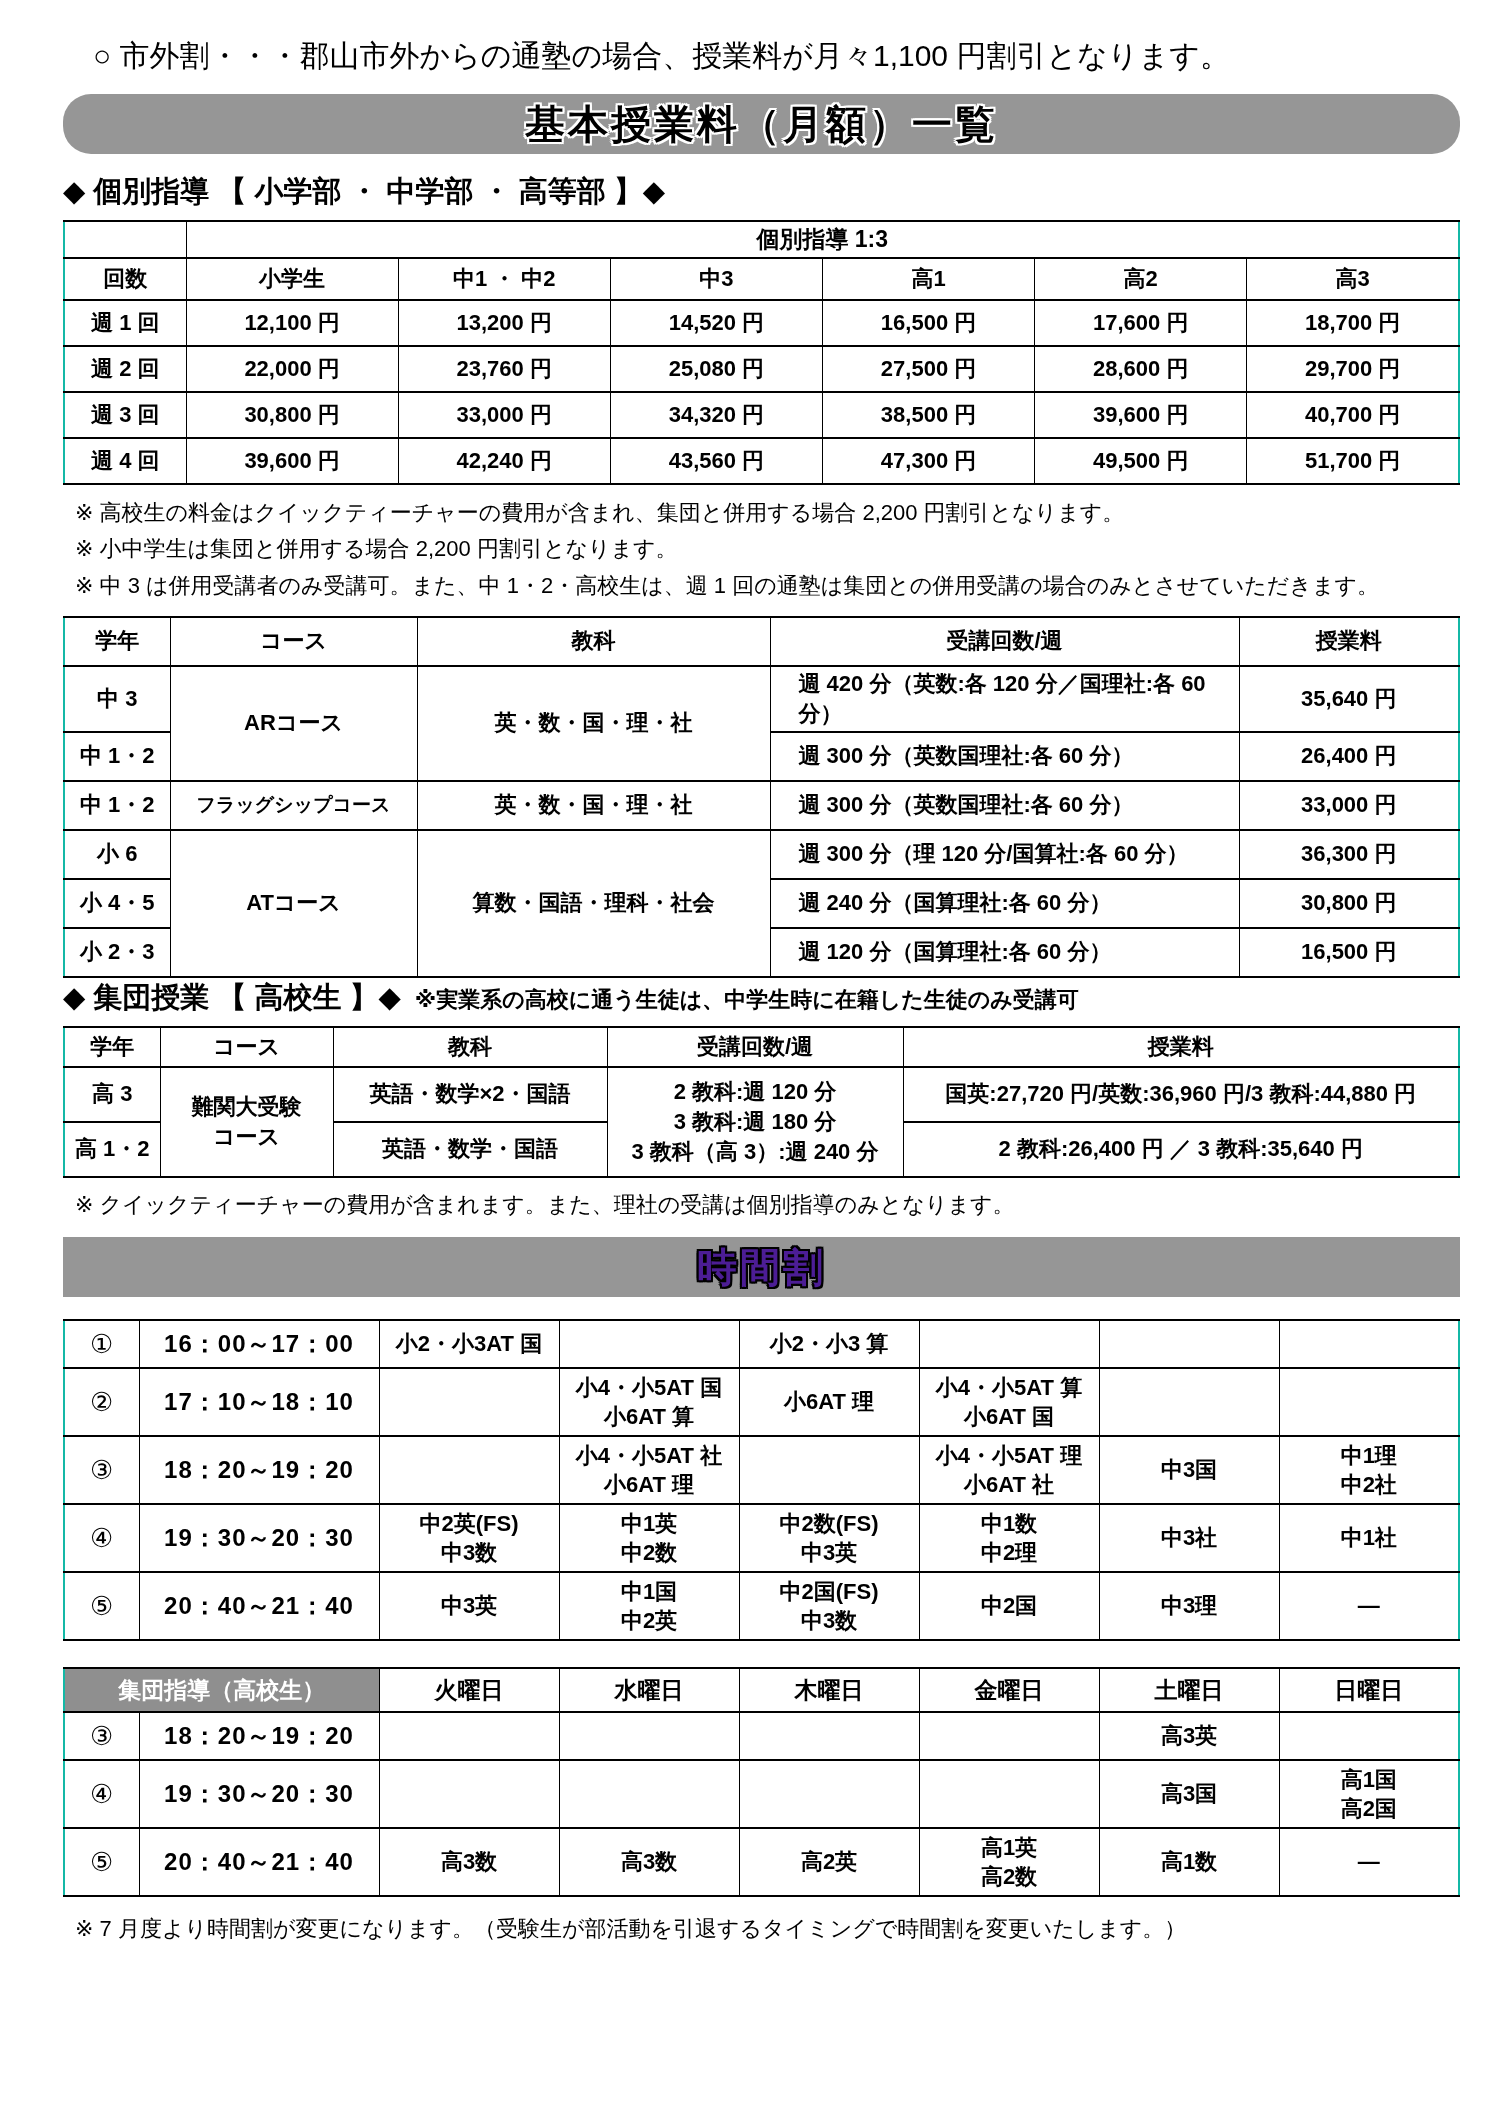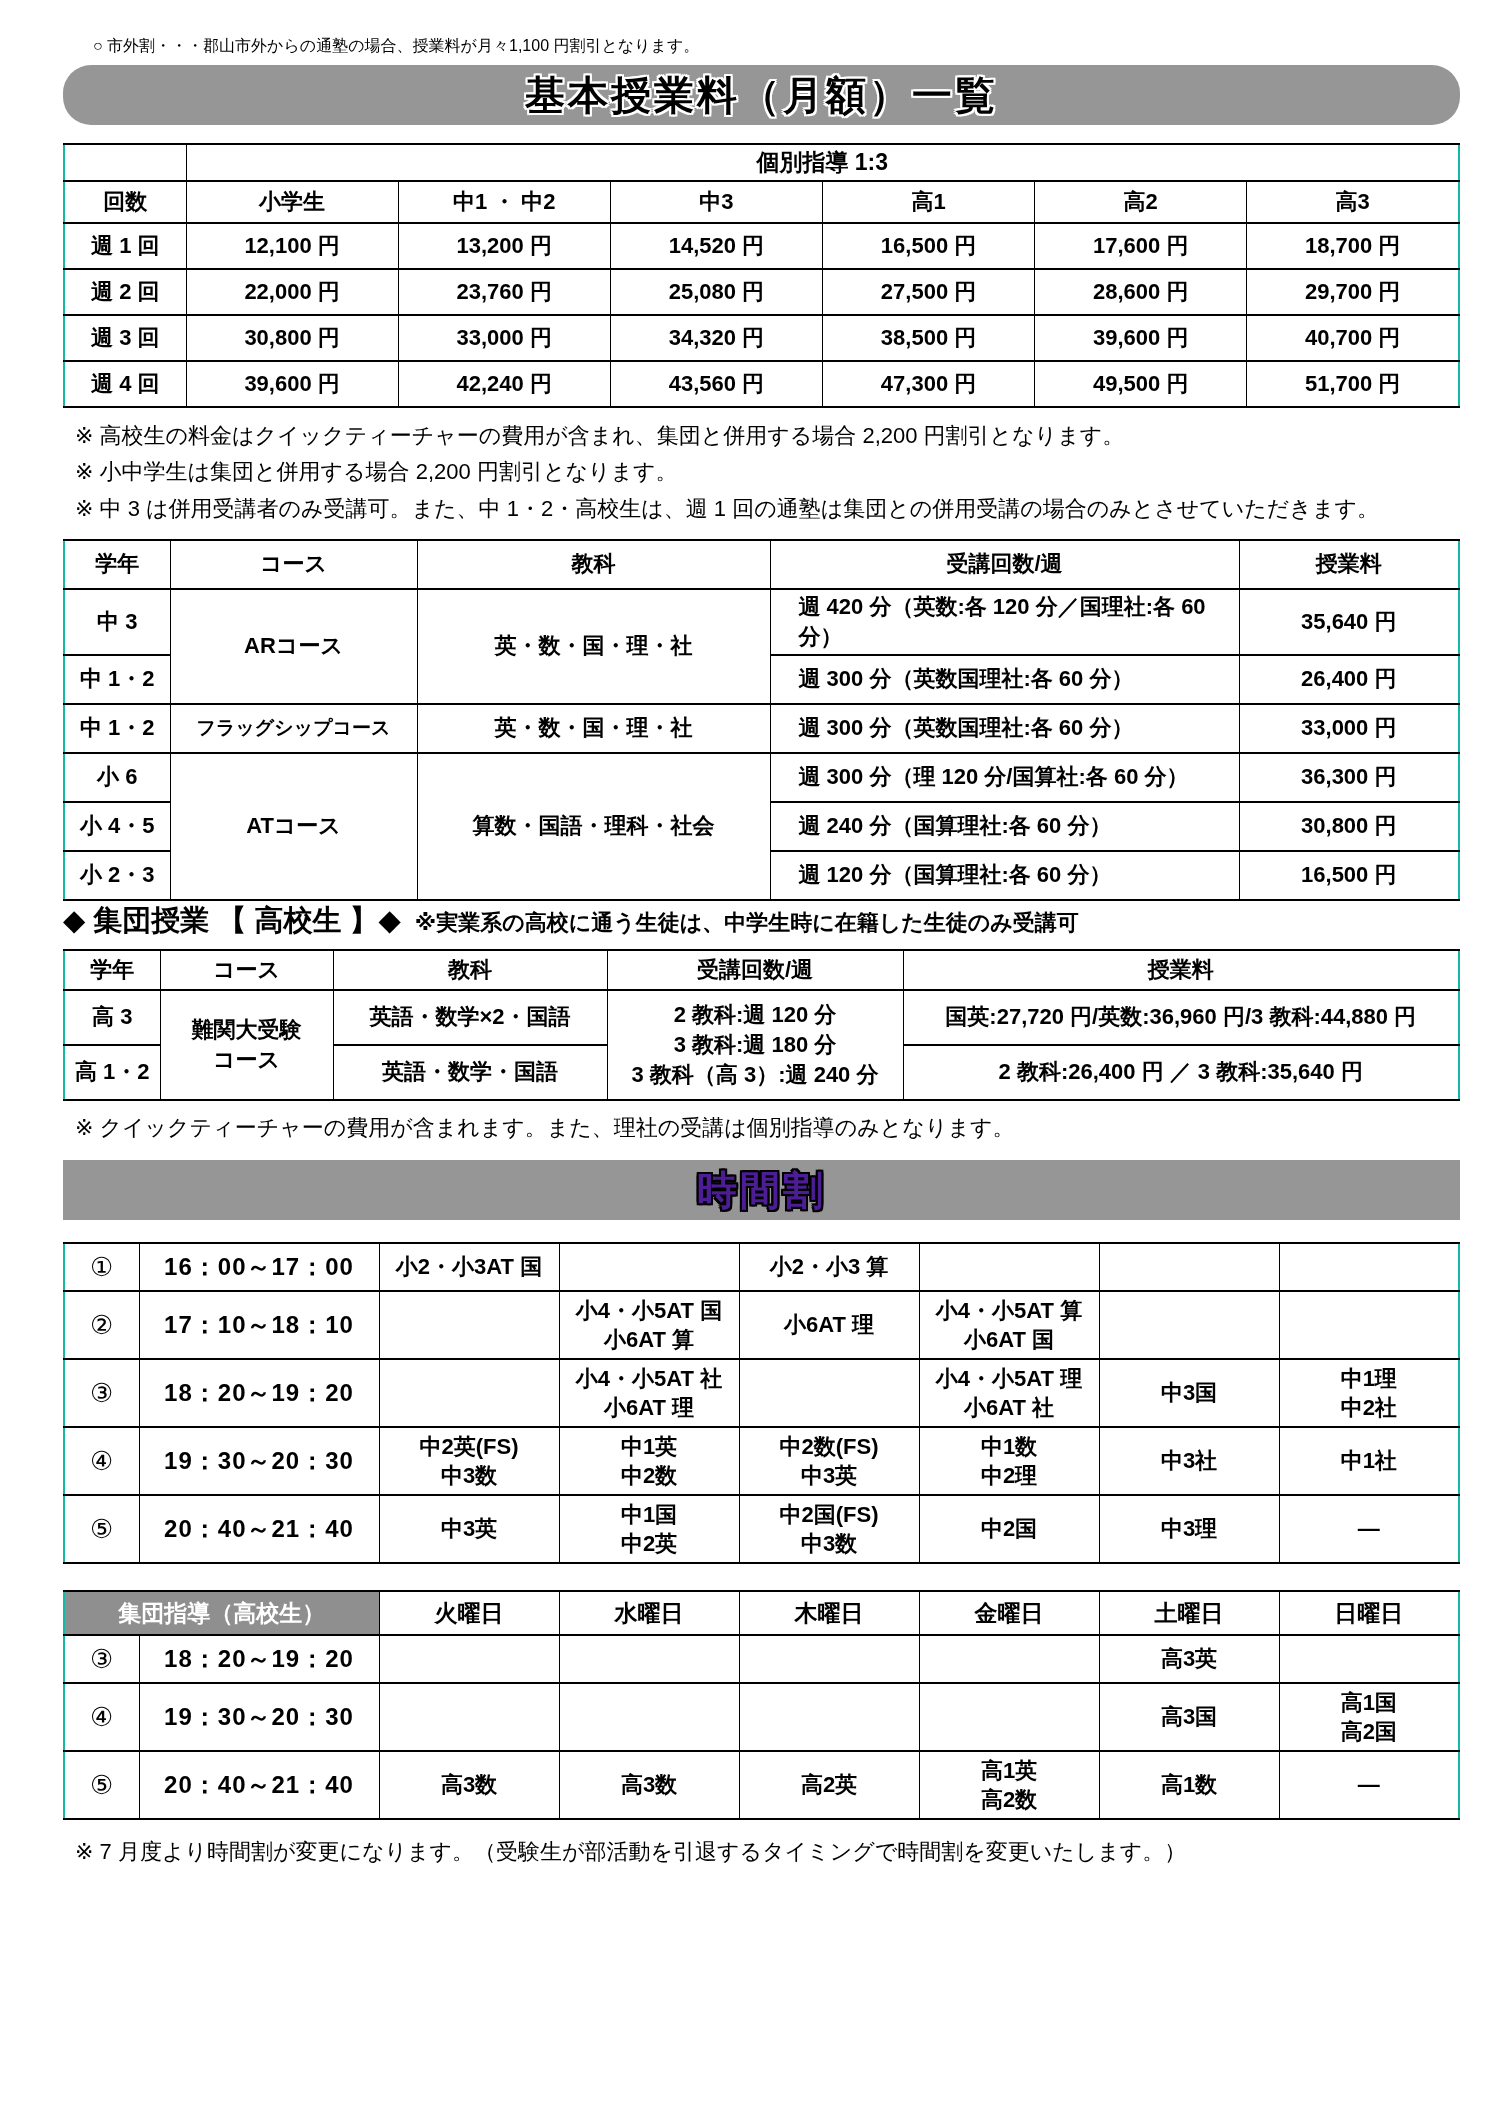--- a/index.html
+++ b/index.html
@@ -3,21 +3,21 @@
 <meta charset="utf-8">
 <style>
   * { margin:0; padding:0; box-sizing:border-box; }
   body { background:#e8e8e8; }
   .page {
     width:1500px; height:2122px; background:#ffffff; color:#000;
     font-family:"Liberation Sans","DejaVu Sans",sans-serif;
     padding:36px 40px 0 63px; position:relative; overflow:hidden;
   }
   .content { width:1397px; }
-  .top-note { font-size:16px; margin-bottom:8px; padding-left:30px; }
+  .top-note { font-size:30px; margin-bottom:17px; padding-left:30px; }
   .banner {
     width:100%; height:60px; background:#969696;
     display:flex; align-items:center; justify-content:center;
     font-size:40px; font-weight:bold; letter-spacing:3px;
   }
   .banner-fees {
     color:#000;
     text-shadow:-2px -2px 0 #fff,2px -2px 0 #fff,-2px 2px 0 #fff,2px 2px 0 #fff,0 -2px 0 #fff,0 2px 0 #fff,-2px 0 0 #fff,2px 0 0 #fff;
     margin:0 0 18px 0;
     border-radius:28px;
@@ -56,20 +56,23 @@
 </head>
 <body>
 
 <div class="page">
 <div class="content">
 
   <div class="top-note">○ 市外割・・・郡山市外からの通塾の場合、授業料が月々1,100 円割引となります。</div>
 
   <div class="banner banner-fees">基本授業料（月額）一覧</div>
 
+  <div class="sec-title">
+    <span>◆ 個別指導 【 小学部 ・ 中学部 ・ 高等部 】◆</span>
+  </div>
 
   <table class="fee-tbl">
     <colgroup>
           <col style="width:122px">
           <col>
           <col>
           <col>
           <col>
           <col>
           <col>

